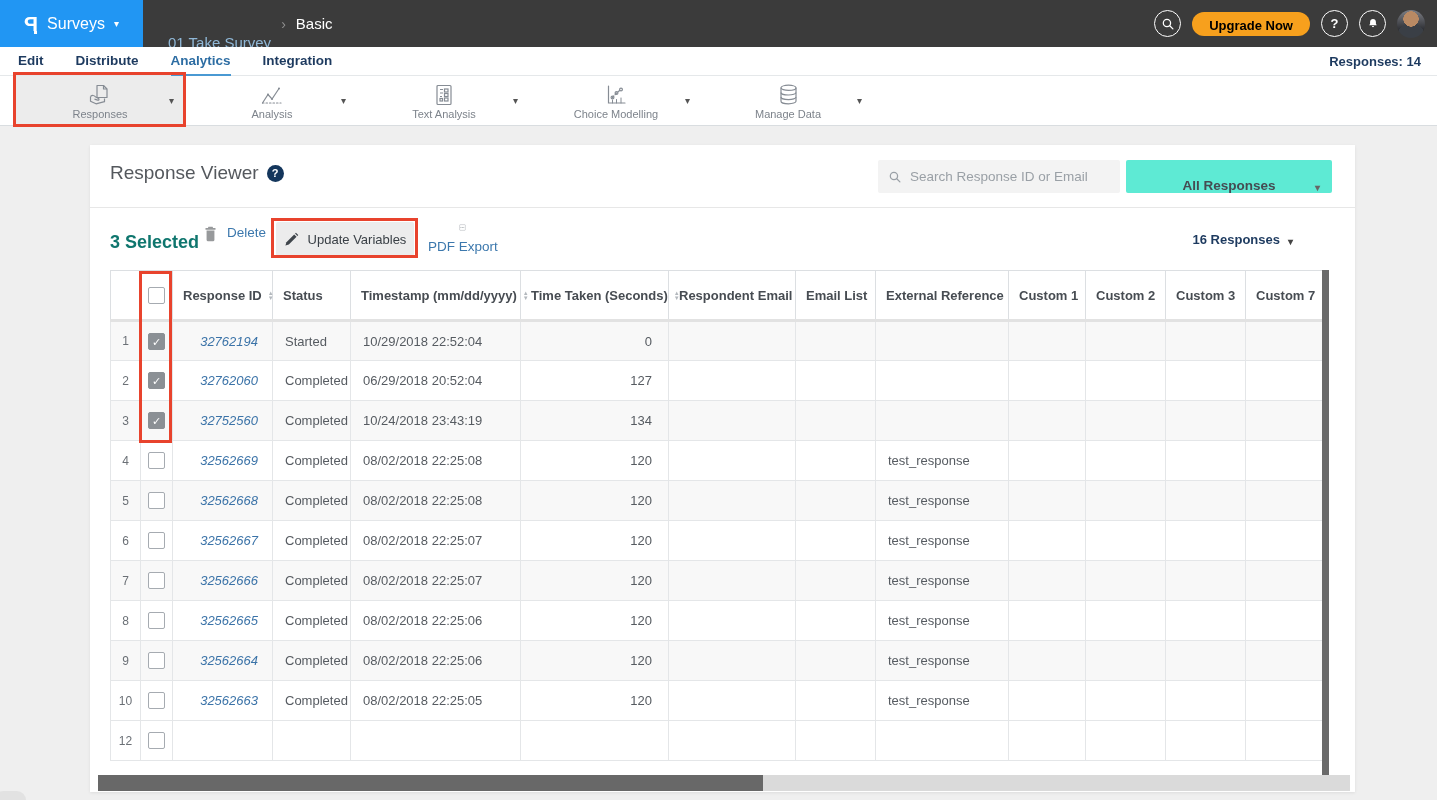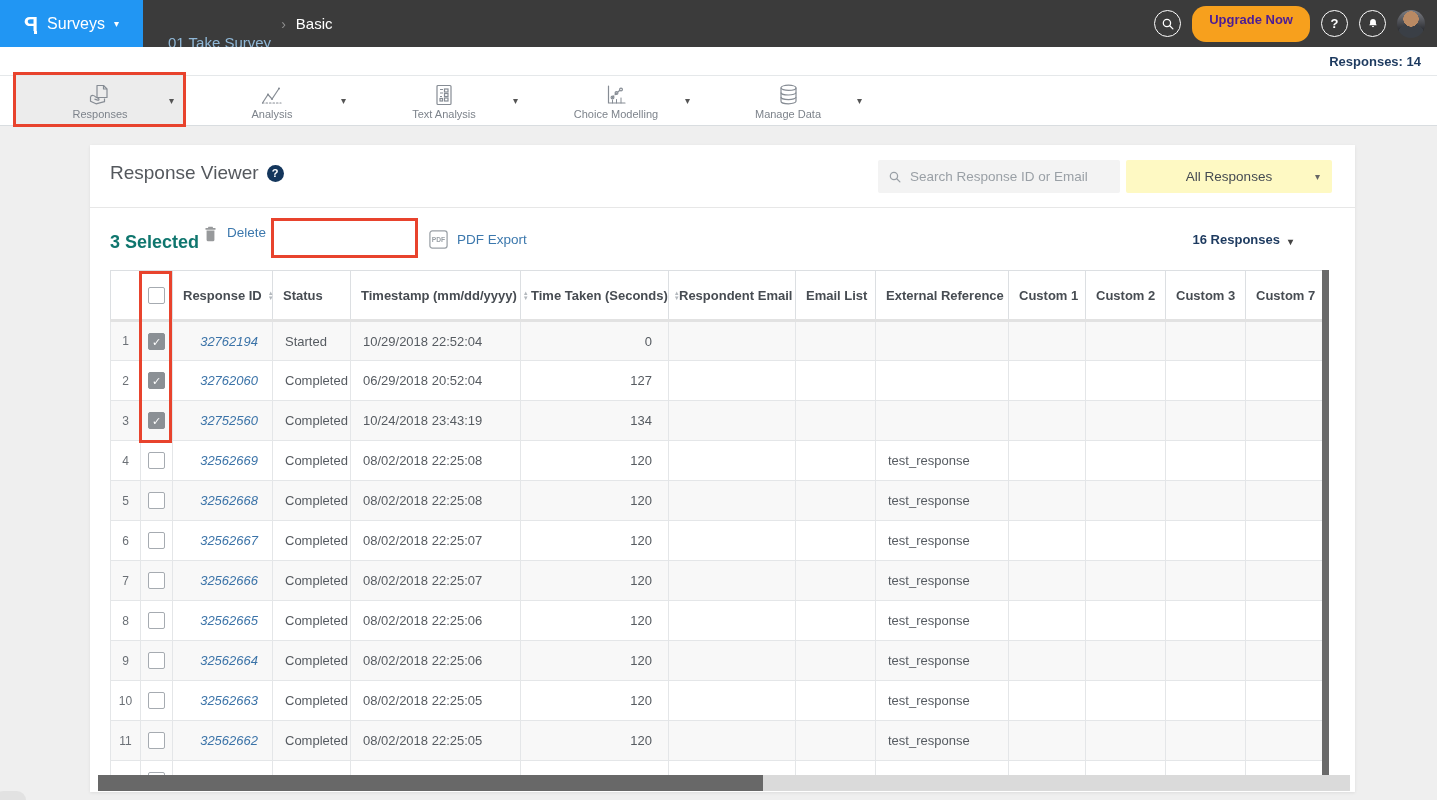--- a/index.html
+++ b/index.html
@@ -16,21 +16,21 @@
   .caret { font-size:10px; line-height:1; }
   .brand .caret { color:#fff; }
   .breadcrumb { position:absolute; left:168px; top:0; height:47px; display:flex; align-items:center; gap:10px; font-size:15px; }
   .bc-survey { color:#8fb7d6; cursor:pointer;margin-top:37px; }
   .bc-sep { color:#8f8f8f; font-size:14px; }
   .bc-page { color:#ffffff; }
   .top-right { position:absolute; right:12px; top:0; height:47px; display:flex; align-items:center; gap:11px; }
   .circle-btn { width:27px; height:27px; border:1.5px solid #fff; border-radius:50%;
                 display:flex; align-items:center; justify-content:center; color:#fff;
                 font-size:13px; font-weight:bold; cursor:pointer; }
-  .upgrade-btn { height:36px; padding:0 17px; border-radius:14px; background:#f7a01d; color:#4c1d95;
+  .upgrade-btn { height:24px; padding:0 17px; border-radius:14px; background:#f7a01d; color:#000000;
                  font-size:13px; font-weight:bold; line-height:28px; cursor:pointer; }
   .avatar { width:28px; height:28px; border-radius:50%; cursor:pointer;
             background:
               radial-gradient(circle at 50% 32%, #b98a64 0 32%, transparent 33%),
               radial-gradient(circle at 50% 95%, #3a3f46 0 45%, transparent 46%),
               linear-gradient(180deg,#7d7f85 0%, #23252a 80%); }
 
   
   .navbar { position:absolute; left:0; top:47px; width:1437px; height:29px; background:#fff; border-bottom:1px solid #e5e8ea; }
   .nav-items { position:absolute; left:18px; top:0; height:29px; display:flex; gap:32px; }
@@ -52,34 +52,34 @@
           box-shadow:0 1px 3px rgba(0,0,0,0.08); }
   .card-title { position:absolute; left:20px; top:17px; display:flex; align-items:center; gap:8px;
                 font-size:19px; color:#54585d; }
   .help-badge { width:17px; height:17px; border-radius:50%; background:#14365c; color:#fff;
                 font-size:11px; font-weight:bold; display:flex; align-items:center; justify-content:center; cursor:pointer; }
   .search-box { position:absolute; left:788px; top:15px; width:242px; height:33px; background:#f3f3f3;
                 border-radius:2px; display:flex; align-items:center; padding-left:10px; gap:8px; }
   .search-box input { flex:1; border:none; outline:none; background:transparent; font-size:13.5px;
                       font-family:"Liberation Sans",sans-serif; color:#0c4a6e; }
   .search-box input::placeholder { color:#9aa0a6; }
-  .filter-box { position:absolute; left:1036px; top:15px; width:206px; height:33px; background:#fef9c3;
-                border-radius:2px; display:flex; align-items:center; justify-content:center;
-                font-size:13.5px; font-weight:400; color:#454b52; cursor:pointer; }
+  .filter-box { position:absolute; left:1036px; top:15px; width:206px; height:33px; background:#5eead4;
+                border-radius:2px; display:flex; align-items:flex-end; justify-content:center;
+                font-size:13.5px; font-weight:700; color:#454b52; cursor:pointer; }
   .filter-box .caret { position:absolute; right:12px; color:#666; }
   .card-divider { position:absolute; left:0; top:62px; width:1265px; height:1px; background:#e7e7e7; }
 
   
   .selected-label { position:absolute; left:20px; top:87px; font-size:18px; font-weight:bold; color:#0f766e; }
   .delete-group { position:absolute; left:113px; top:80px; height:28px; display:flex; gap:9px; cursor:pointer; }
   .blue-link { font-size:13.5px; color:#3c78ad; }
   .update-btn { position:absolute; left:186px; top:77px; width:138px; height:34px; background:#ececec;
                 border-radius:2px; display:flex; align-items:center; justify-content:center; gap:9px; cursor:pointer; }
   .update-btn span { font-size:13px; color:#3a4046; }
-  .pdf-group { position:absolute; left:338px; top:79px; height:30px; display:flex; align-items:center; gap:8px; cursor:pointer; }
+  .pdf-group { position:absolute; left:338px; top:79px; height:30px; display:flex; align-items:center; gap:8px; cursor:pointer;flex-direction:column; }
   .pagesize { position:absolute; right:62px; top:87px; font-size:13px; font-weight:600; color:#1d3a5f;
               display:flex; align-items:flex-end; gap:8px; cursor:pointer; }
   .pagesize .caret { color:#444; }
 
   
   .table-wrap { position:absolute; left:20px; top:125px; width:1220px; height:505px; overflow:hidden; }
   table { border-collapse:collapse; table-layout:fixed; width:1212px; }
   th { height:50px; background:#fff; border:1px solid #dcdfe2; border-bottom:3px solid #e2e2e2;
        font-size:13px; font-weight:600; color:#474c52; text-align:left; padding:0 10px; white-space:nowrap; }
   td { height:40px; border:1px solid #e4e6e8; font-size:13px; color:#565b61; padding:0 12px;
@@ -136,20 +136,26 @@
       <svg width="14" height="14" viewBox="0 0 24 24" fill="#fff">
         <path d="M12 3.5c-2.8 0-5 2.2-5 5v3.2L5.6 14.2h12.8L17 11.7V8.5c0-2.8-2.2-5-5-5z"></path>
         <path d="M10.2 15.6a1.8 1.8 0 0 0 3.6 0z"></path>
       </svg>
     </div>
     <div class="avatar"></div>
   </div>
 </div>
 
 <div class="navbar">
+  <div class="nav-items">
+    <span class="nav-item">Edit</span>
+    <span class="nav-item">Distribute</span>
+    <span class="nav-item active">Analytics</span>
+    <span class="nav-item">Integration</span>
+  </div>
   <span class="nav-right">Responses: 14</span>
 </div>
 
 <div class="toolbar">
   <div class="tb-item selected" style="left:16px">
     <span class="tb-icon">
       <svg width="28" height="24" viewBox="0 0 28 24" fill="none" stroke="#868c94" stroke-width="1.2" stroke-linejoin="round">
         <path d="M11 2.5h6.5L21 6v8.5H11z"></path>
           <path d="M17.5 2.5V6H21"></path>
         <path d="M4.5 13.5c1.8-1.6 3.6-1.2 4.8.2l3.2 1.8c1 .6.4 1.9-.8 1.6l-3.2-.9"></path>
@@ -238,20 +244,27 @@
   <span class="selected-label">3 Selected</span>
 
   <div class="delete-group">
     <svg width="15" height="17" viewBox="0 0 18 20" fill="#97999b">
       <path d="M6.5 2h5l.6 1.4H15v2H3v-2h2.9z"></path>
       <path d="M4.3 6.5h9.4v11a1.8 1.8 0 0 1-1.8 1.8H6.1a1.8 1.8 0 0 1-1.8-1.8z"></path>
     </svg>
     <span class="blue-link">Delete</span>
   </div>
 
+  <div class="update-btn">
+    <svg width="15" height="15" viewBox="0 0 16 16" fill="#3f454b">
+      <path d="M1.5 14.5l1.1-3.6L10.9 2.6l2.5 2.5-8.3 8.3z"></path>
+      <path d="M11.8 1.7l.9-.9 2.5 2.5-.9.9z"></path>
+    </svg>
+    <span>Update Variables</span>
+  </div>
 
   <div class="pdf-group">
     <svg width="21" height="21" viewBox="0 0 22 22" fill="none">
       <rect x="2" y="2" width="18" height="18" rx="2.5" stroke="#9aa0a6" stroke-width="1.3"></rect>
       <text x="11" y="14" text-anchor="middle" font-size="7" font-weight="bold" fill="#9aa0a6" font-family="Liberation Sans, sans-serif">PDF</text>
     </svg>
     <span class="blue-link">PDF Export</span>
   </div>
 
   <div class="pagesize">
@@ -446,35 +459,20 @@
             <td>08/02/2018 22:25:05</td>
             <td class="tt">120</td>
             <td></td>
             <td></td>
             <td>test_response</td>
             <td></td>
             <td></td>
             <td></td>
             <td></td>
           </tr>
-          <tr class="odd">
-            <td class="num">11</td>
-            <td class="cbc"><span class="cb"></span></td>
-            <td class="id">32562662</td>
-            <td>Completed</td>
-            <td>08/02/2018 22:25:05</td>
-            <td class="tt">120</td>
-            <td></td>
-            <td></td>
-            <td>test_response</td>
-            <td></td>
-            <td></td>
-            <td></td>
-            <td></td>
-          </tr>
           <tr>
             <td class="num">12</td>
             <td class="cbc"><span class="cb"></span></td>
             <td class="id"></td>
             <td></td>
             <td></td>
             <td class="tt"></td>
             <td></td>
             <td></td>
             <td></td>

